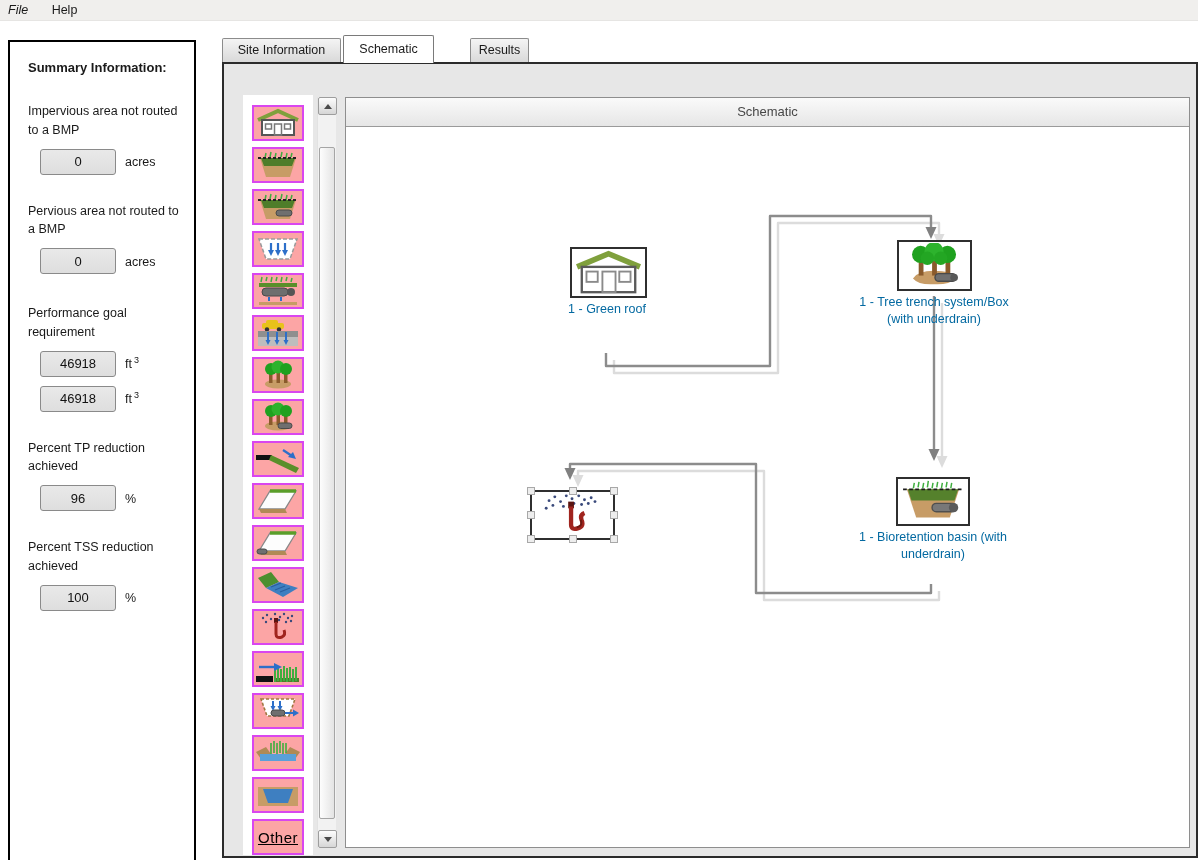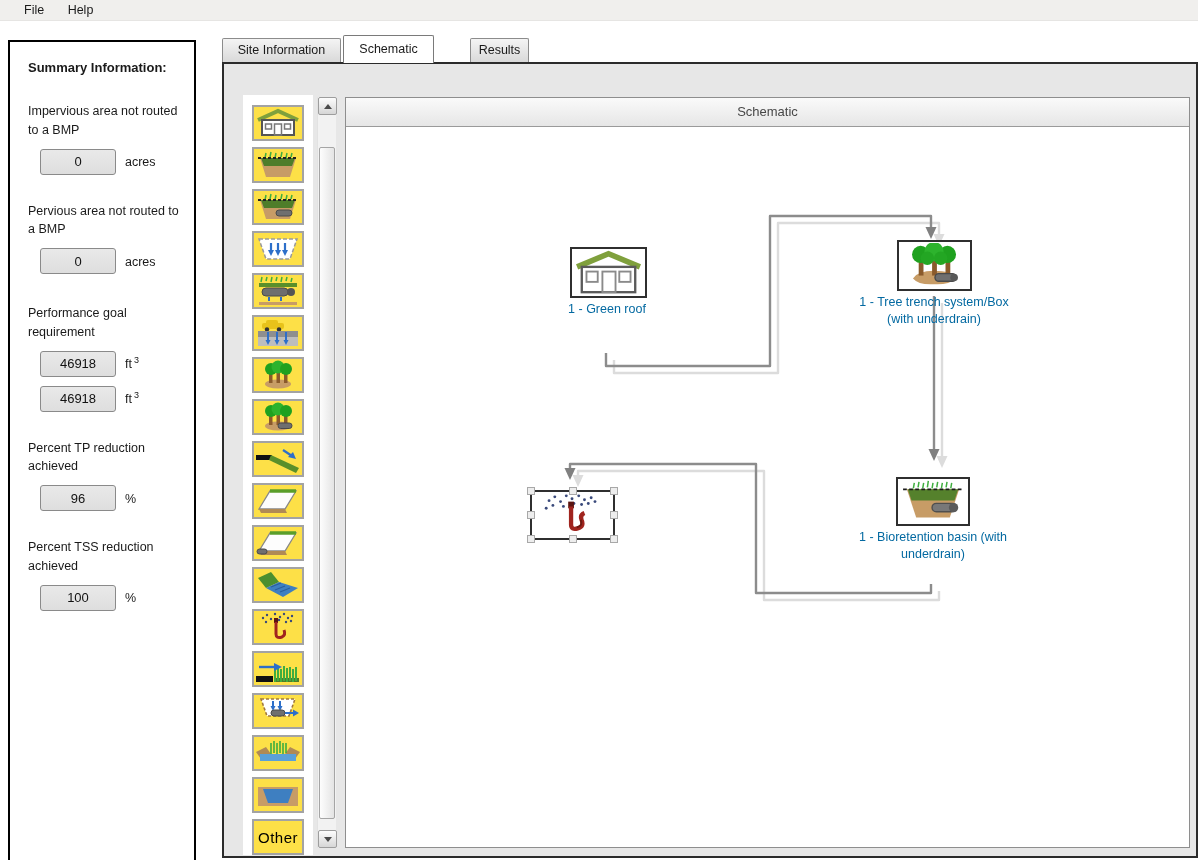--- a/index.html
+++ b/index.html
@@ -3,21 +3,21 @@
 <meta charset="utf-8">
 <style>
   html,body{margin:0;padding:0;background:#fff;}
   .app{position:relative;width:1198px;height:860px;overflow:hidden;background:#fff;
        font-family:"Liberation Sans",sans-serif;color:#1a1a1a;}
 
   
   .menubar{position:absolute;left:0;top:0;width:100%;height:20px;background:#f0efed;
            border-bottom:1px solid #e6e5e3;font-size:12.5px;line-height:20px;}
   .menu-item{display:inline-block;padding:0 10px;cursor:default;}
-  .menu-item:first-child{padding-left:24px;}
+  .menu-item:first-child{padding-left:8px;font-style:italic;}
 
   
   .summary{position:absolute;left:8px;top:40px;width:188px;height:824px;background:#fff;
            border:2px solid #000;box-sizing:border-box;padding:14px 14px 0 18px;font-size:12.5px;}
   .summary h1{font-size:13px;margin:4px 0 18px 0;}
   .fld-label{line-height:1.5;margin-top:27px;width:152px;}
   .fld-label.gap-lg{margin-top:30px;}
   .fld-row{margin:9px 0 4px 12px;display:flex;align-items:center;}
   .valbox{width:70px;height:22px;text-align:center;font-size:13px;font-family:"Liberation Sans",sans-serif;
           background:linear-gradient(#e9e9e9,#dedede);border:1px solid #8a8a8a;border-radius:3px;color:#111;}
@@ -31,22 +31,22 @@
   .tab.active{top:35px;height:28px;background:#fff;border-color:#7a7a7a;line-height:26px;z-index:3;}
 
   
   .tabpage{position:absolute;left:222px;top:62px;width:976px;height:796px;box-sizing:border-box;
            background:#e7e7e7;border:2px solid #2b2b2b;z-index:1;}
   .tabpage-inner{position:relative;width:100%;height:100%;}
 
   
   .toolbar{position:absolute;left:19px;top:31px;width:70px;height:760px;background:#fff;
            padding-top:10px;box-sizing:border-box;overflow:hidden;}
-  .tool{width:52px;height:36px;border:2px solid #a3a3a3;background:#fde047;margin:0 auto 6px auto;
-        box-sizing:border-box;display:flex;align-items:center;justify-content:center;cursor:pointer;}
+  .tool{width:52px;height:36px;border:2px solid #d946ef;background:#fca5a5;margin:0 auto 6px auto;
+        box-sizing:border-box;display:flex;align-items:center;justify-content:center;cursor:pointer;text-decoration:underline;}
   .tool-other{font-size:15px;letter-spacing:0.5px;color:#000;}
 
   
   .vscroll{position:absolute;left:93px;top:33px;width:19px;height:751px;background:#f2f2f2;
            border-left:1px solid #e2e2e2;box-sizing:border-box;}
   .sbtn{position:absolute;left:0;width:19px;height:18px;background:linear-gradient(#fdfdfd,#d6d6d6);
         border:1px solid #9d9d9d;border-radius:2px;box-sizing:border-box;
         display:flex;align-items:center;justify-content:center;}
   .sbtn.up{top:0;} .sbtn.down{bottom:0;}
   .arr-up{width:0;height:0;border-left:4px solid transparent;border-right:4px solid transparent;

